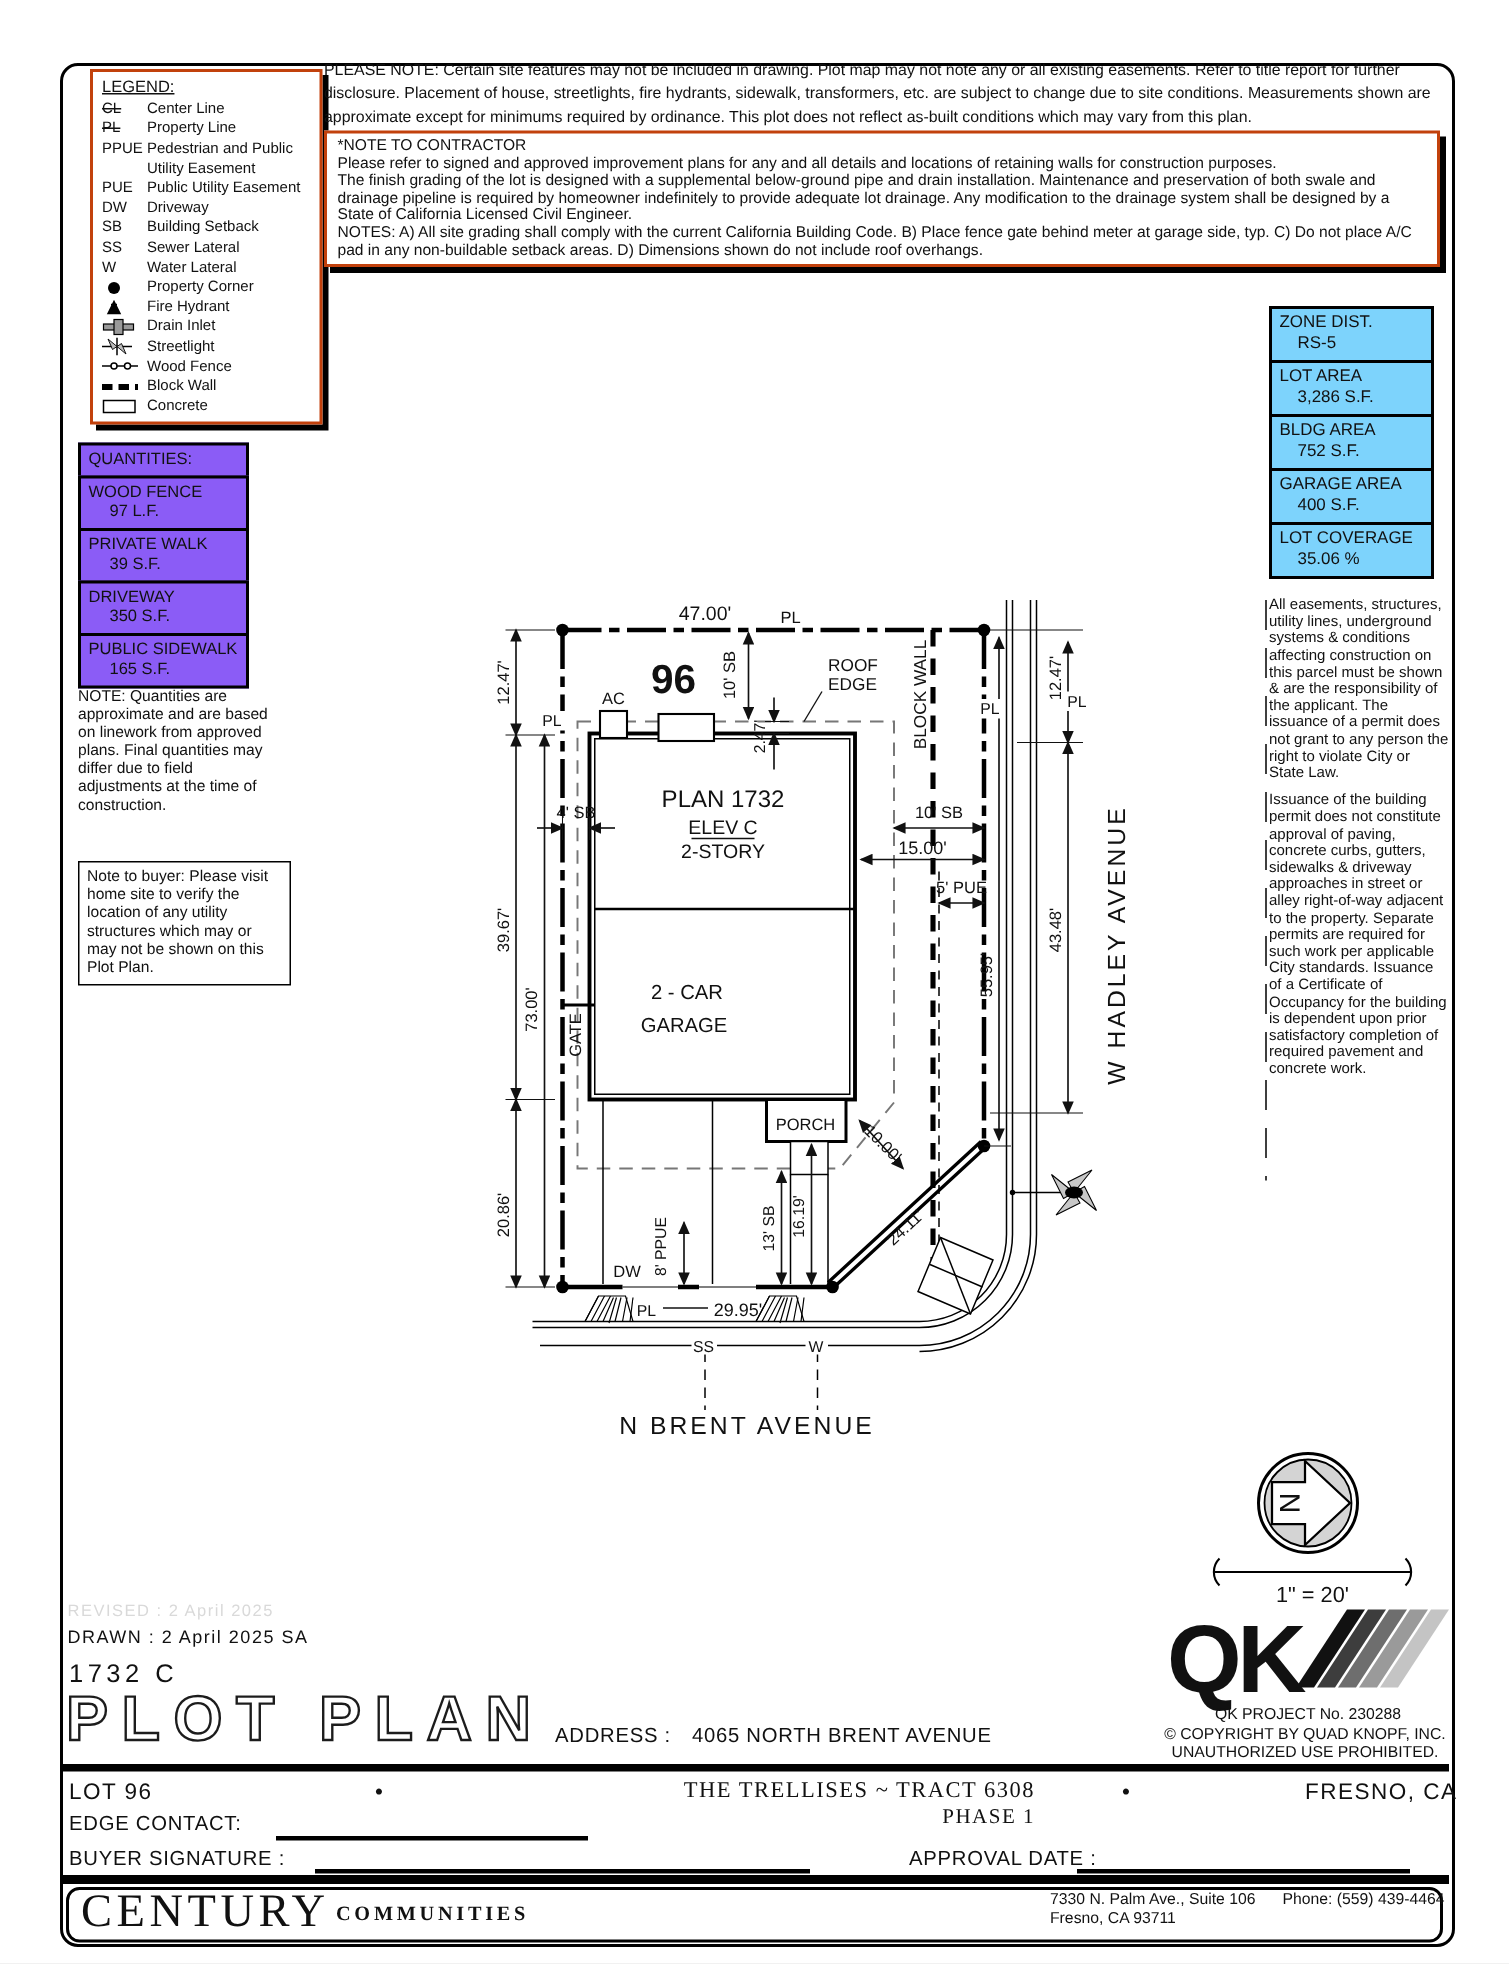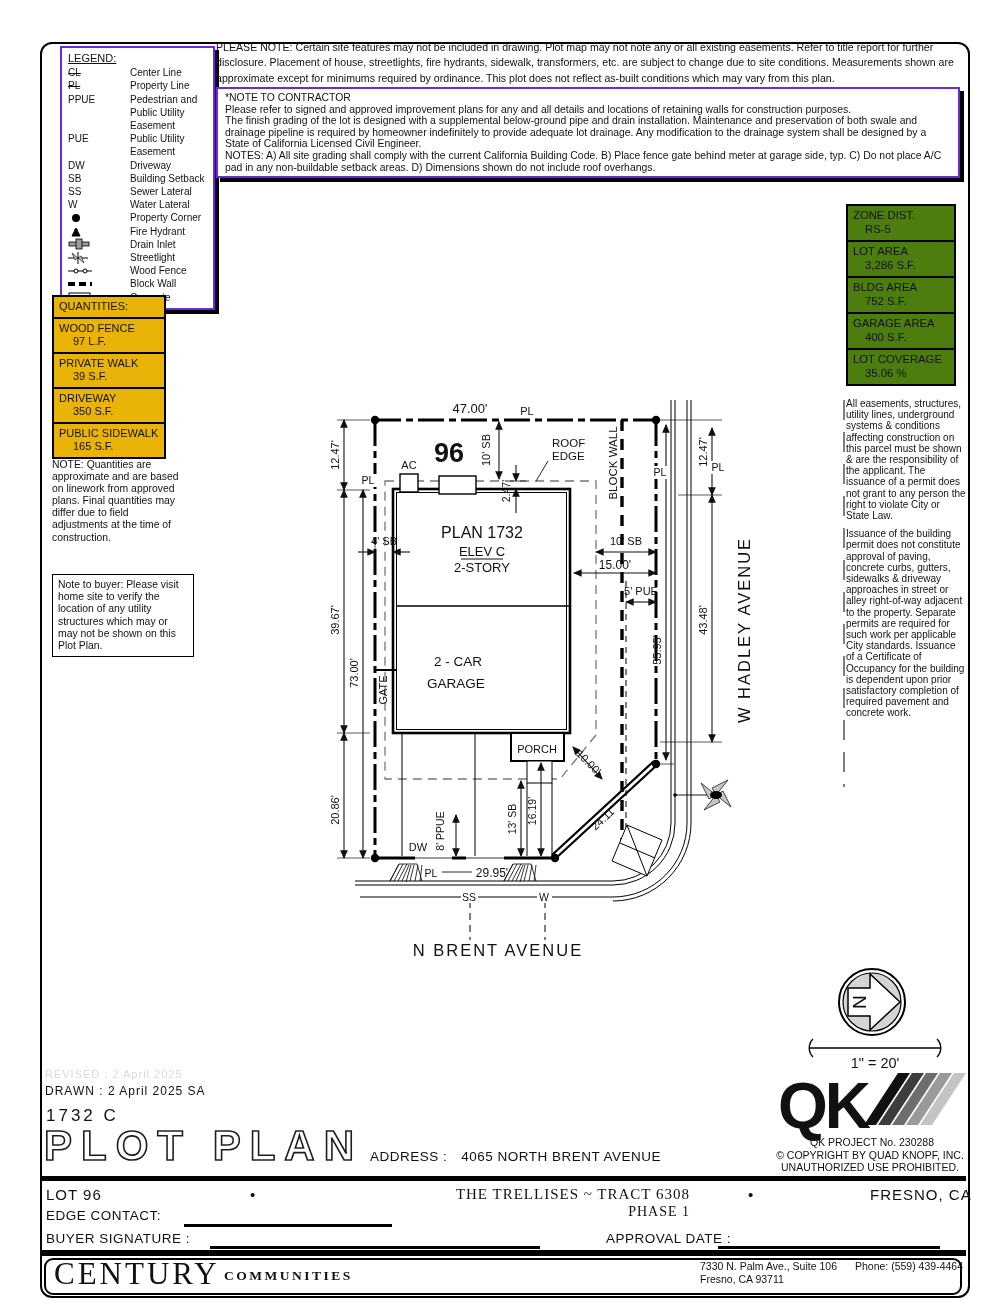--- a/index.html
+++ b/index.html
@@ -1,37 +1,37 @@
 <!DOCTYPE html>
 <html><head>
 <meta charset="utf-8">
 <style>
   html,body{margin:0;padding:0;background:#e8e8e8;}
   .page{position:relative;width:1006px;height:1309px;background:#fff;
         font-family:"Liberation Sans",sans-serif;color:#111;overflow:hidden;}
   .abs{position:absolute;}
-  .border-box{border:2px solid #6d28d9;background:#fff;}
+  .border-box{border:2px solid #c2410c;background:#fff;}
   .shadow{box-shadow:4px 4px 0 0 #000;}
   
   .legend{left:60px;top:46px;width:140px;padding:4px 5px 4px 6px;font-size:10px;line-height:13.2px;}
   .legend-title{font-size:11px;text-decoration:underline;margin-bottom:1px;}
-  .lrow{display:flex;align-items:flex-start;gap:32px;}
+  .lrow{display:flex;align-items:flex-start;}
   .labbr{width:30px;flex:0 0 30px;}
   .strike{text-decoration:line-through;}
   .licon{width:30px;flex:0 0 30px;display:flex;align-items:center;height:13px;}
   
   .please-note{left:216px;top:40px;width:742px;font-size:10.6px;line-height:15.4px;}
   .contractor{left:216px;top:87px;width:726px;padding:3px 7px;font-size:10.4px;line-height:11.6px;}
   
   .zonecol{left:846px;top:206px;width:110px;}
-  .zbox{border:2px solid #000;margin-top:-2px;padding:3px 5px 4px 5px;font-size:11.3px;line-height:13.5px;background:#4d7c0f;}
+  .zbox{border:2px solid #000;margin-top:-2px;padding:3px 5px 4px 5px;font-size:11.3px;line-height:13.5px;background:#7dd3fc;}
   .zval{padding-left:12px;}
   
   .qtycol{left:52px;top:297px;width:114px;}
-  .qbox{border:2px solid #000;margin-top:-2px;padding:3px 5px 4px 5px;font-size:11px;line-height:13px;background:#eab308;}
+  .qbox{border:2px solid #000;margin-top:-2px;padding:3px 5px 4px 5px;font-size:11px;line-height:13px;background:#8b5cf6;}
   .qval{padding-left:14px;}
   .qnote{left:52px;top:459px;width:132px;font-size:10.4px;line-height:12.1px;}
   .buyer-note{left:52px;top:574px;width:130px;border:1.6px solid #000;padding:4px 5px;font-size:10.4px;line-height:12.2px;}
   .easements{left:846px;top:398px;width:120px;font-size:10px;line-height:11.2px;}
   .easements p{margin:0 0 7px 0;}
   
   .revised{left:45px;top:1068px;font-size:11px;color:#d9d9d9;letter-spacing:1px;}
   .drawn{left:45px;top:1084px;font-size:12px;letter-spacing:1px;}
   .plancode{left:46px;top:1106px;font-size:17px;letter-spacing:3px;}
   .plot-title{left:44px;top:1122px;font-size:42px;letter-spacing:9px;color:#fff;

